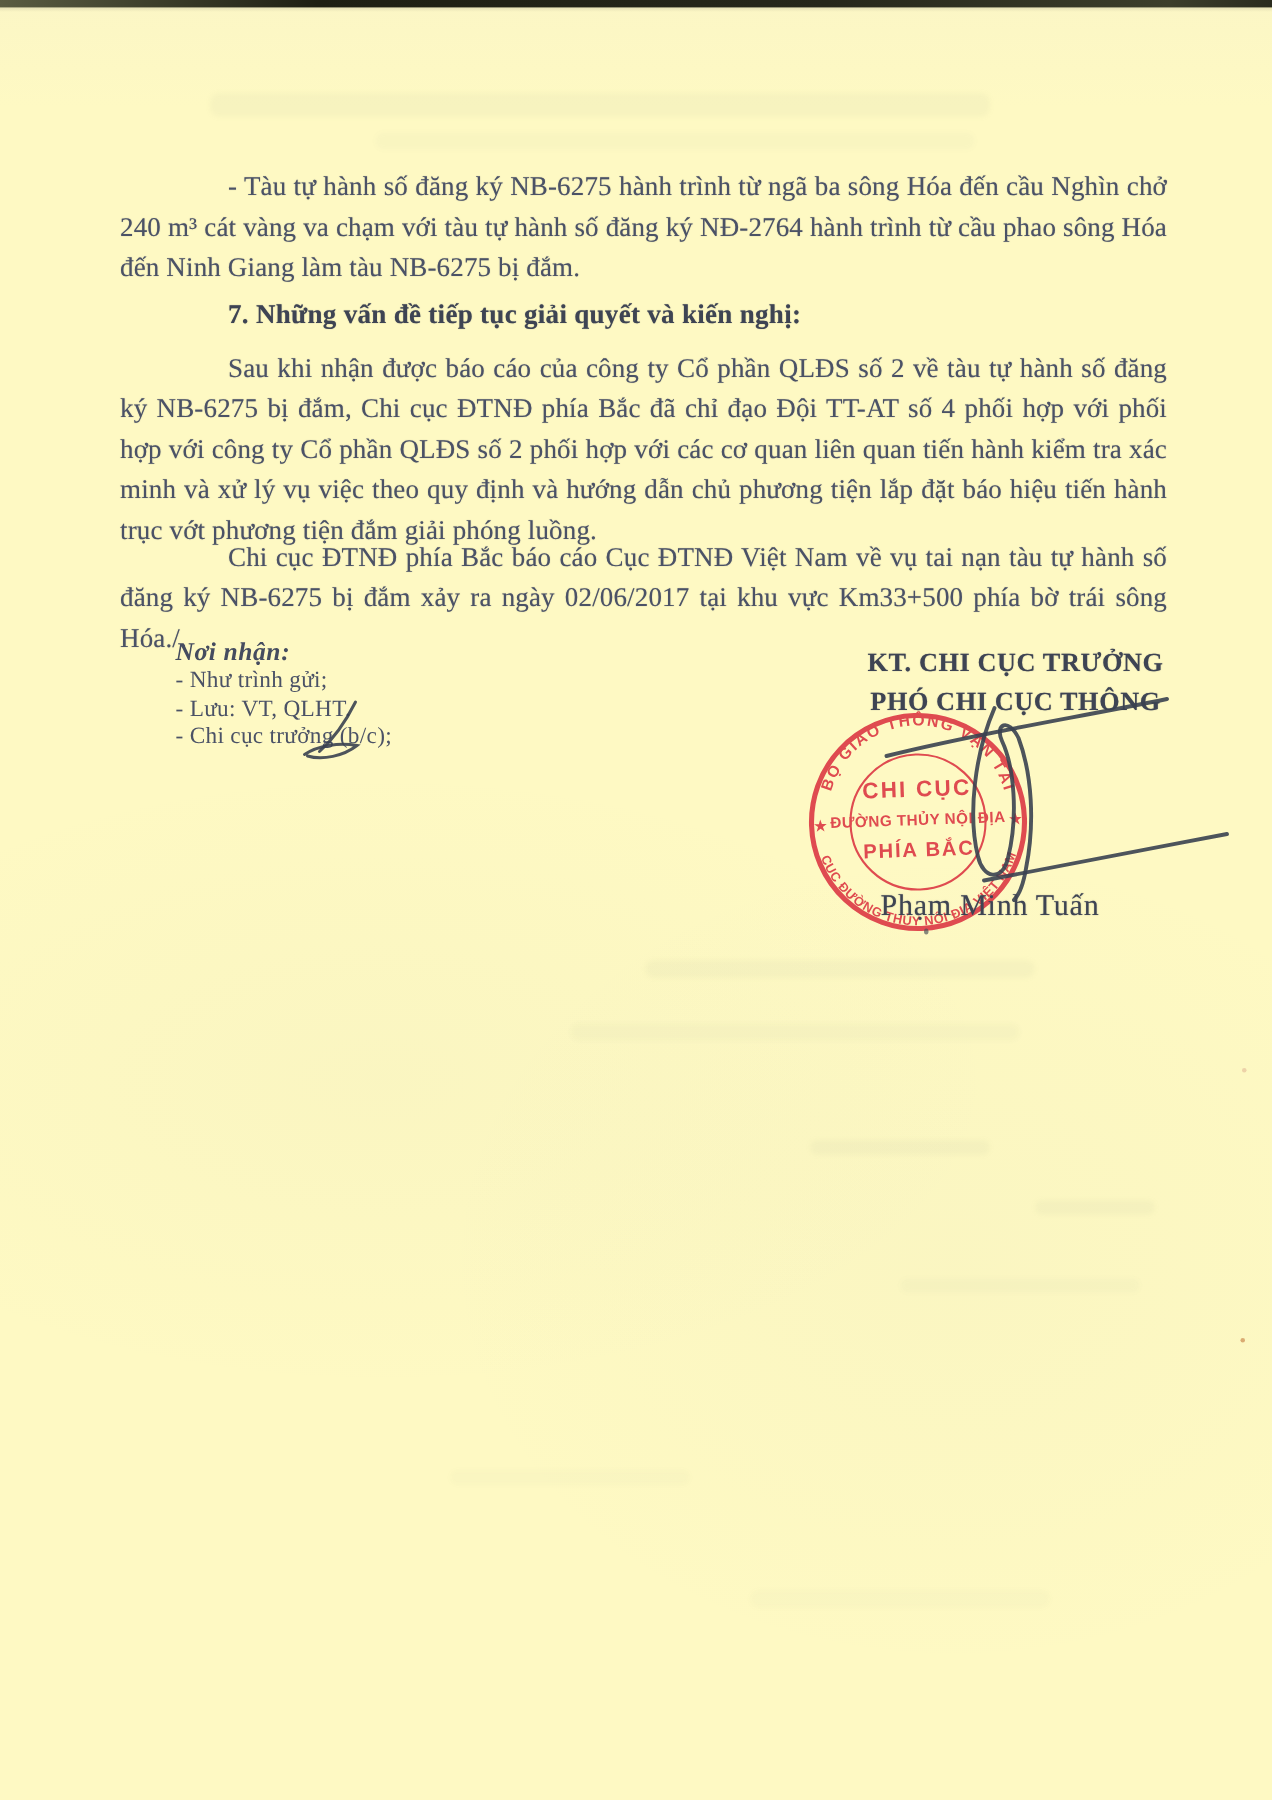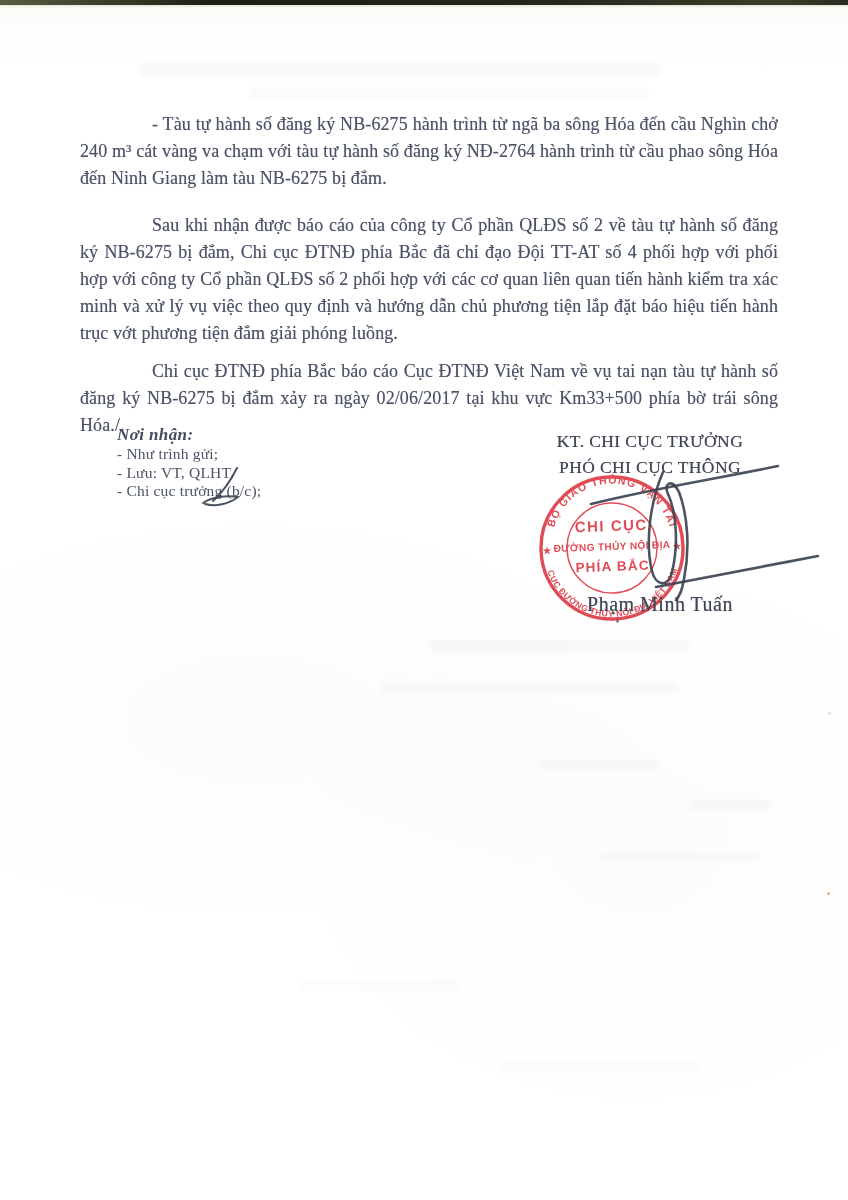--- a/index.html
+++ b/index.html
@@ -1,18 +1,18 @@
 <!DOCTYPE html>
 <html><head>
 <meta charset="utf-8">
 <style>
   html,body { margin:0; padding:0; background:#d8d5cc; }
   .page {
     position:relative; width:848px; height:1200px; margin:0 auto;
-    background:#ffffff; overflow:hidden;
+    background:#fef9c3; overflow:hidden;
     font-family:"Liberation Serif","DejaVu Serif",serif;
   }
   
   .page::before {
     content:""; position:absolute; inset:0; pointer-events:none;
     background:
       radial-gradient(ellipse 600px 300px at 30% 60%, rgba(150,150,140,0.035), transparent 70%),
       radial-gradient(ellipse 500px 400px at 75% 70%, rgba(140,145,135,0.03), transparent 70%),
       linear-gradient(180deg, rgba(235,230,210,0.15), rgba(255,255,255,0) 6%);
   }
@@ -31,37 +31,37 @@
     text-align:justify; text-indent:72px; letter-spacing:0.1px;
     text-shadow:0 0 0.7px rgba(75,82,102,0.5);
   }
   .p1 { top:111px; }
   .h7 {
     position:absolute; left:80px; top:196px; width:698px; margin:0;
     font-size:18px; line-height:27px; color:#3e4453; font-weight:bold;
     text-indent:72px; letter-spacing:0.2px;
     text-shadow:0 0 0.7px rgba(62,68,83,0.55);
   }
-  .p2 { top:212px; }
+  .p2 { top:232px; }
   .p3 { top:358px; }
 
   .recipients {
     position:absolute; left:80px; top:424px; width:260px; color:#4b5266;margin-left:37px;
   }
   .recipients .label {
     font-weight:bold; font-style:italic; font-size:17px; line-height:21px;
     letter-spacing:0.4px; color:#454c5f;
   }
   .recipients .item {
     font-size:15.5px; line-height:18.5px; letter-spacing:0.2px;
   }
 
   .sig-titles {
-    position:absolute; left:488px; top:428px; width:324px;
-    text-align:center; font-weight:normal; color:#3e4453;
+    position:absolute; left:515px; top:428px; width:324px;
+    text-align:center; font-weight:bold; color:#3e4453;
     font-size:17.5px; line-height:26px; letter-spacing:0.4px;
     text-shadow:0 0 0.7px rgba(62,68,83,0.55);
   }
   .signer-name {
     position:absolute; left:540px; top:593px; width:240px;
     text-align:center; font-weight:normal; font-size:20px; color:#3e4453;
     letter-spacing:0.5px; text-shadow:0 0 0.8px rgba(62,68,83,0.5);
   }
 
   .stamp-svg { position:absolute; left:533px; top:469px; transform:rotate(-2deg); opacity:0.9; }
@@ -78,20 +78,21 @@
 </style>
 </head>
 <body>
 
 <div class="page">
 
   <div class="scan-edge"></div>
   <div class="scan-edge-glow"></div>
 
   <p class="body-par p1">-  Tàu tự hành số đăng ký NB-6275 hành trình từ ngã ba sông Hóa đến cầu Nghìn chở 240 m³ cát vàng va chạm với tàu tự hành số đăng ký NĐ-2764 hành trình từ cầu phao sông Hóa đến Ninh Giang làm tàu NB-6275 bị đắm.</p>
+  <p class="h7">7. Những vấn đề tiếp tục giải quyết và kiến nghị:</p>
   <p class="body-par p2">Sau khi nhận được báo cáo của công ty Cổ phần QLĐS số 2 về tàu tự hành số đăng ký NB-6275 bị đắm, Chi cục ĐTNĐ phía Bắc đã chỉ đạo Đội TT-AT số 4 phối hợp với phối hợp với công ty Cổ phần QLĐS số 2 phối hợp với các cơ quan liên quan tiến hành kiểm tra xác minh và xử lý vụ việc theo quy định và hướng dẫn chủ phương tiện lắp đặt báo hiệu tiến hành trục vớt phương tiện đắm giải phóng luồng.</p>
   <p class="body-par p3">Chi cục ĐTNĐ phía Bắc báo cáo Cục ĐTNĐ Việt Nam về vụ tai nạn tàu tự hành số đăng ký NB-6275 bị đắm xảy ra ngày 02/06/2017 tại khu vực Km33+500 phía bờ trái sông Hóa./.</p>
 
   <div class="recipients">
     <div class="label">Nơi nhận:</div>
     <div class="item">- Như  trình gửi;</div>
     <div class="item">- Lưu: VT, QLHT.</div>
     <div class="item">- Chi cục trưởng (b/c);</div>
   </div>
 

